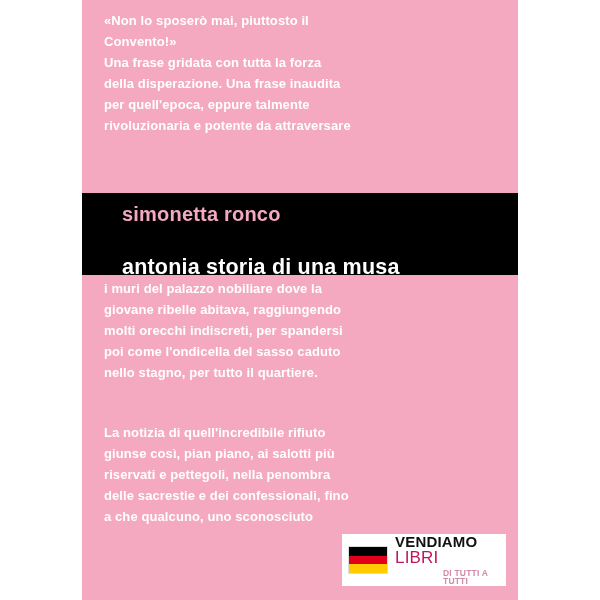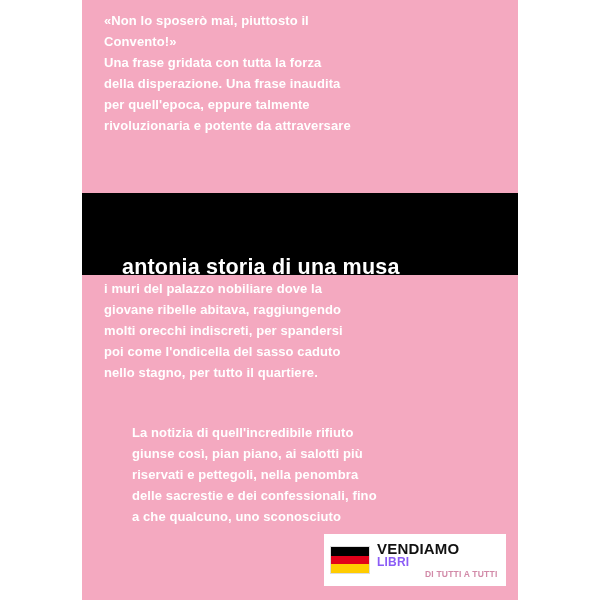--- a/index.html
+++ b/index.html
@@ -41,21 +41,20 @@
     white-space: pre-wrap;
   }
   .blurb-top {
     top: 10px;
   }
   .blurb-bottom {
     top: 278px;
   }
   .blurb-bottom2 {
     top: 422px;
-    margin-left: 28px;
   }
   .title-band {
     position: absolute;
     left: 0;
     top: 193px;
     width: 436px;
     height: 82px;
     background: #000000;
   }
   .author {
@@ -74,21 +73,21 @@
     color: #ffffff;
     font-size: 21.5px;
     font-weight: 700;
     letter-spacing: 0.2px;
     margin-top: 22px;
   }
   .logo {
     position: absolute;
     right: 12px;
     bottom: 14px;
-    width: 182px;
+    width: 164px;
     height: 52px;
     background: #ffffff;
     display: flex;
     align-items: center;
     padding: 0 6px;
     box-sizing: border-box;
   }
   .logo-flag {
     width: 40px;
     height: 28px;
@@ -109,23 +108,23 @@
     justify-content: center;
     line-height: 1.02;
   }
   .logo-text .l1 {
     font-size: 15px;
     font-weight: 700;
     color: #111111;
     letter-spacing: 0.2px;
   }
   .logo-text .l2 {
-    font-size: 12px;
-    font-weight: 700;
-    color: #8b5cf6;
+    font-size: 17px;
+    font-weight: 400;
+    color: #be185d;
     letter-spacing: 0.2px;
   }
   .logo-text .l3 {
     font-size: 8.5px;
     font-weight: 700;
     color: #d28aa8;
     letter-spacing: 0.2px;
     margin-top: 2px;
     padding-left: 48px;
   }
@@ -138,20 +137,21 @@
 
     <div class="blurb blurb-top">«Non lo sposerò mai, piuttosto il
 Convento!»
 Una frase gridata con tutta la forza
 della disperazione. Una frase inaudita
 per quell'epoca, eppure talmente
 rivoluzionaria e potente da attraversare</div>
 
     <div class="title-band"></div>
 
+    <div class="author">simonetta ronco</div>
 
     <div class="book-title">antonia storia di una musa</div>
 
     <div class="blurb blurb-bottom">i muri del palazzo nobiliare dove la
 giovane ribelle abitava, raggiungendo
 molti orecchi indiscreti, per spandersi
 poi come l'ondicella del sasso caduto
 nello stagno, per tutto il quartiere.</div>
 
     <div class="blurb blurb-bottom2">La notizia di quell'incredibile rifiuto

